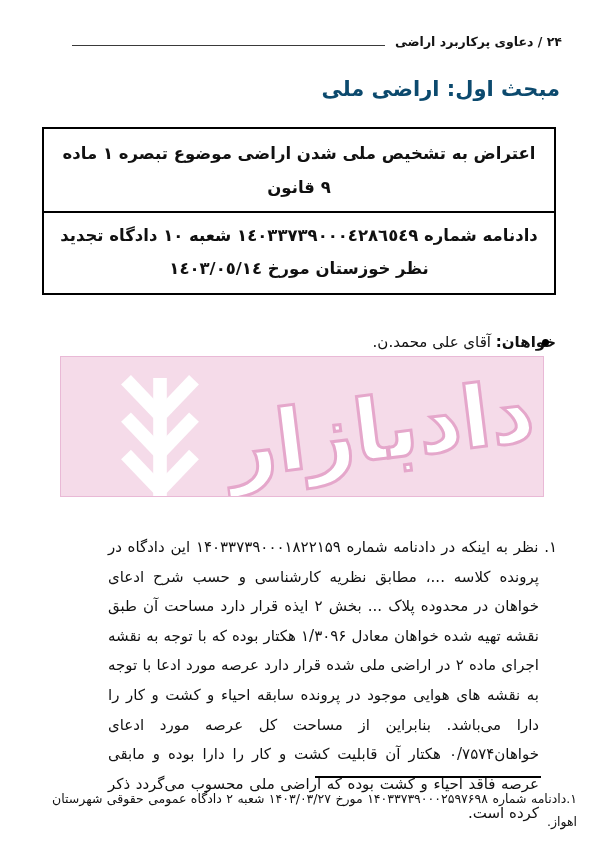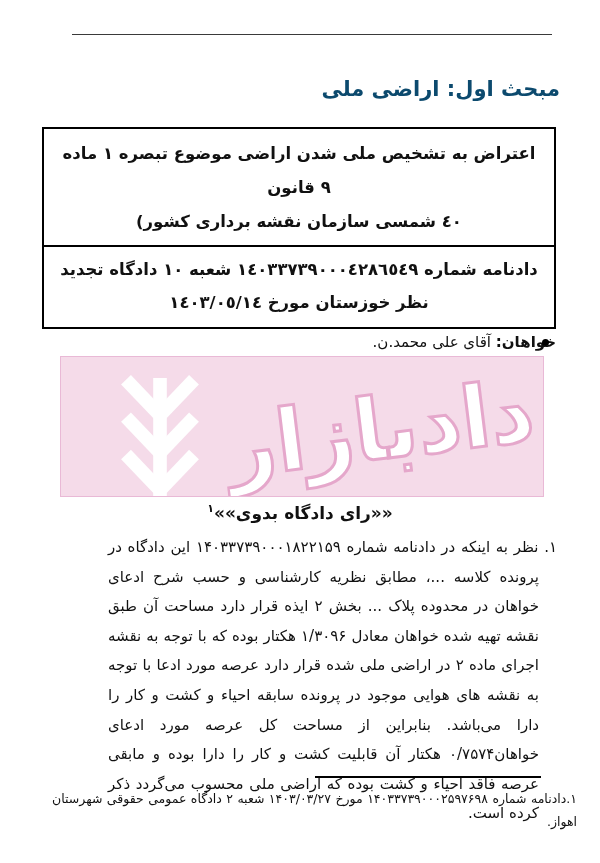--- a/index.html
+++ b/index.html
@@ -89,28 +89,28 @@
     font-size:12.5px; line-height:22.5px; text-align:justify;
   }
 </style>
 </head>
 <body>
 
 <div class="page">
 
   <div class="running-head">
     <div class="rh-rule"></div>
+    <span class="rh-text">۲۴ / دعاوی پرکاربرد اراضی</span>
   </div>
 
   <h1 class="section-title">مبحث اول: اراضی ملی</h1>
 
   <div class="case-box">
     <div class="case-title">
       <div>اعتراض به تشخیص ملی شدن اراضی موضوع تبصره ۱ ماده ۹ قانون</div>
-      <div>٤٠ شمسی سازمان نقشه برداری کشور)</div>
     </div>
     <div class="case-number">
       <div>دادنامه شماره ١٤٠٣٣٧٣٩٠٠٠٤٢٨٦٥٤٩ شعبه ۱۰ دادگاه تجدید</div>
       <div>نظر خوزستان مورخ ١٤٠٣/٠٥/١٤</div>
     </div>
   </div>
 
   <div class="watermark">
     <svg class="wm-tree" viewBox="0 0 120 160" xmlns="http://www.w3.org/2000/svg">
       <g stroke="#ffffff" stroke-width="16" fill="none" stroke-linecap="butt">
@@ -127,23 +127,20 @@
       <text x="160" y="92" text-anchor="middle" direction="rtl" font-family="DejaVu Sans, sans-serif" font-size="86" font-weight="bold" fill="#ffffff" stroke-width="3" stroke="#e5a7cb">دادبازار</text>
     </svg>
   </div>
 
   <ul class="parties">
     <li class="party">
       <div class="party-text"><span class="party-label">خواهان:</span> <span>آقای علی محمد.ن.</span></div>
     </li>
   </ul>
 
-  <div class="verdict-heading">
-    <span>««رای دادگاه بدوی»»</span><sup>۱</sup>
-  </div>
 
   <div class="judgment">
     <span class="num">۱.</span>
     <span>نظر به اینکه در دادنامه شماره ۱۴۰۳۳۷۳۹۰۰۰۱۸۲۲۱۵۹ این دادگاه در پرونده کلاسه ...، مطابق نظریه کارشناسی و حسب شرح ادعای خواهان در محدوده پلاک ... بخش ۲ ایذه قرار دارد مساحت آن طبق نقشه تهیه شده خواهان معادل ۱/۳۰۹۶ هکتار بوده که با توجه به نقشه اجرای ماده ۲ در اراضی ملی شده قرار دارد عرصه مورد ادعا با توجه به نقشه های هوایی موجود در پرونده سابقه احیاء و کشت و کار را دارا می‌باشد. بنابراین از مساحت کل عرصه مورد ادعای خواهان۰/۷۵۷۴ هکتار آن قابلیت کشت و کار را دارا بوده و مابقی عرصه فاقد احیاء و کشت بوده که اراضی ملی محسوب می‌گردد ذکر کرده است.</span>
   </div>
 
   <div class="footnote-rule"></div>
   <div class="footnote">۱.دادنامه شماره ۱۴۰۳۳۷۳۹۰۰۰۲۵۹۷۶۹۸ مورخ ۱۴۰۳/۰۳/۲۷ شعبه ۲ دادگاه عمومی حقوقی شهرستان اهواز.</div>
 
 </div>

